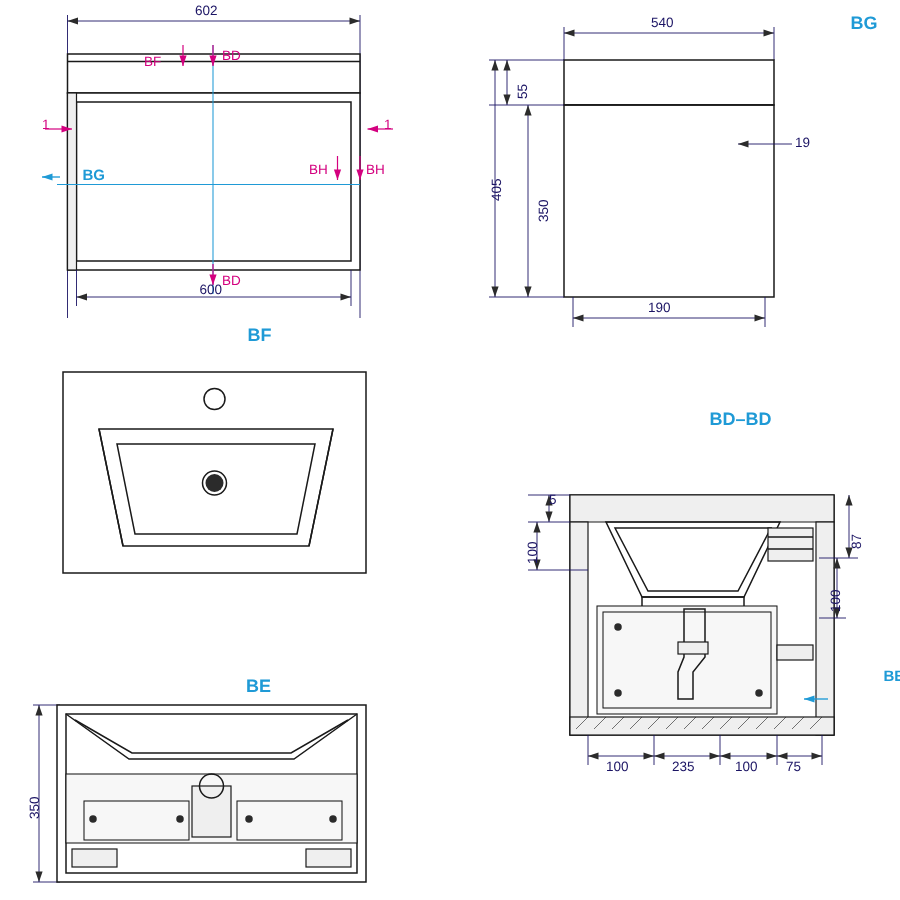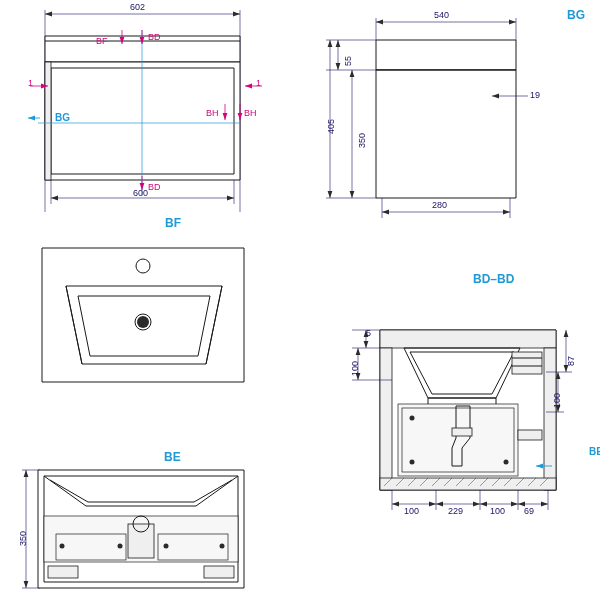--- a/index.html
+++ b/index.html
@@ -217,35 +217,35 @@
   <div class="lbl mag" style="left:206px;top:108px;">BH</div>
   <div class="lbl mag" style="left:244px;top:108px;">BH</div>
   <div class="lbl mag" style="left:28px;top:78px;">1</div>
   <div class="lbl mag" style="left:256px;top:78px;">1</div>
   <div class="lbl big" style="left:22px;top:112px;font-size:10px;">BG</div>
 
   <div class="lbl big" style="left:132px;top:216px;">BF</div>
 
   <div class="lbl big" style="left:534px;top:8px;">BG</div>
   <div class="lbl dim" style="left:434px;top:10px;">540</div>
-  <div class="lbl dim" style="left:432px;top:200px;">280</div>
+  <div class="lbl dim" style="left:432px;top:200px;">190</div>
   <div class="lbl dim" style="left:530px;top:90px;">19</div>
   <div class="lbl dim rot" style="left:343px;top:66px;transform:rotate(-90deg);">55</div>
   <div class="lbl dim rot" style="left:357px;top:148px;transform:rotate(-90deg);">350</div>
   <div class="lbl dim rot" style="left:326px;top:134px;transform:rotate(-90deg);">405</div>
 
   <div class="lbl big" style="left:131px;top:450px;">BE</div>
   <div class="lbl dim rot" style="left:18px;top:546px;transform:rotate(-90deg);">350</div>
 
   <div class="lbl big" style="left:440px;top:272px;text-align:center;">BD–BD</div>
   <div class="lbl big" style="left:556px;top:446px;font-size:10px;">BE</div>
 
   <div class="lbl dim" style="left:366px;top:328px;">5</div>
   <div class="lbl dim rot" style="left:350px;top:376px;transform:rotate(-90deg);">100</div>
   <div class="lbl dim rot" style="left:552px;top:408px;transform:rotate(-90deg);">100</div>
   <div class="lbl dim rot" style="left:566px;top:366px;transform:rotate(-90deg);">87</div>
 
   <div class="lbl dim" style="left:404px;top:506px;">100</div>
-  <div class="lbl dim" style="left:448px;top:506px;">229</div>
+  <div class="lbl dim" style="left:448px;top:506px;">235</div>
   <div class="lbl dim" style="left:490px;top:506px;">100</div>
-  <div class="lbl dim" style="left:524px;top:506px;">69</div>
+  <div class="lbl dim" style="left:524px;top:506px;">75</div>
 
 </div>
 
 </body></html>

